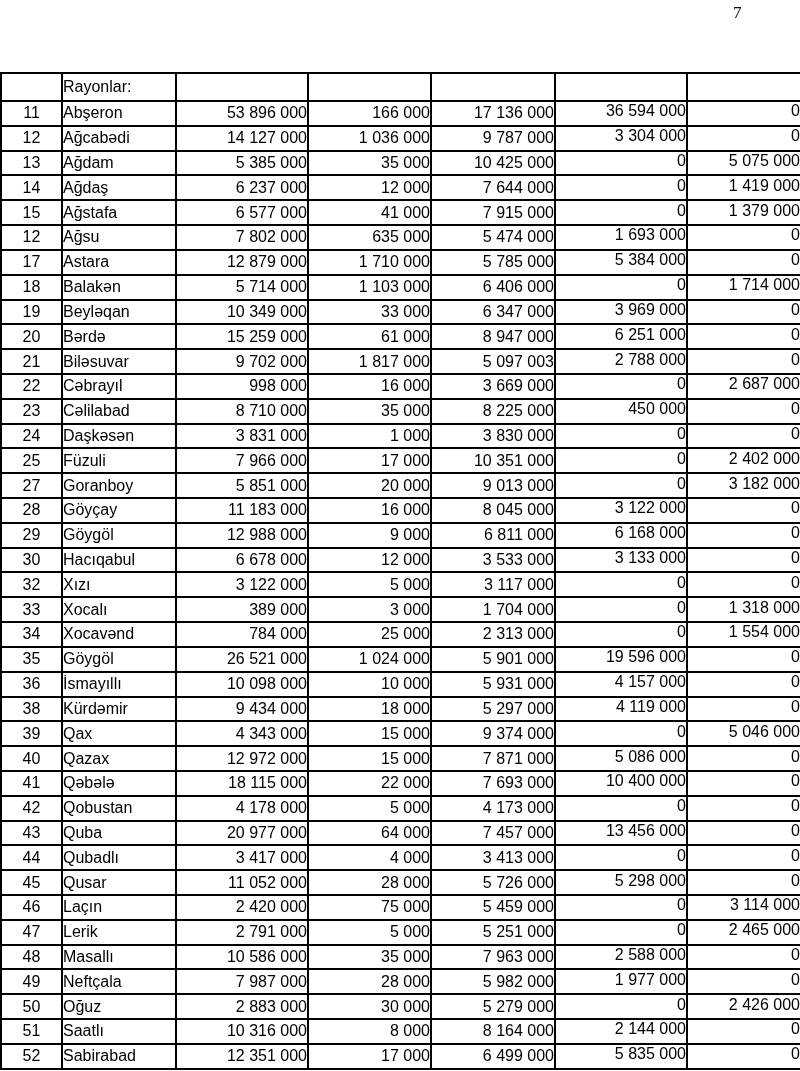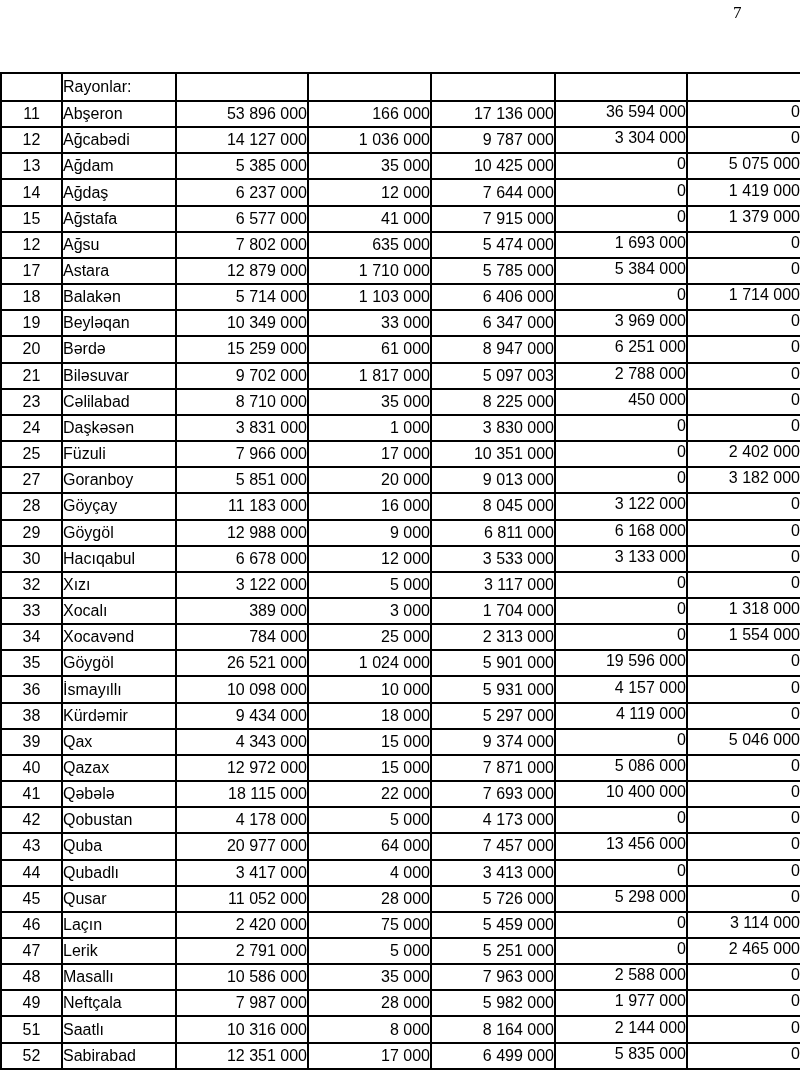--- a/index.html
+++ b/index.html
@@ -171,20 +171,29 @@
       <tr>
     <td class="c-num"><span>21</span></td>
     <td class="c-name"><span>Biləsuvar</span></td>
     <td class="c-val"><span>9 702 000</span></td>
     <td class="c-val"><span>1 817 000</span></td>
     <td class="c-val"><span>5 097 003</span></td>
     <td class="c-val raised"><span>2 788 000</span></td>
     <td class="c-val raised"><span>0</span></td>
   </tr>
       <tr>
+    <td class="c-num"><span>22</span></td>
+    <td class="c-name"><span>Cəbrayıl</span></td>
+    <td class="c-val"><span>998 000</span></td>
+    <td class="c-val"><span>16 000</span></td>
+    <td class="c-val"><span>3 669 000</span></td>
+    <td class="c-val raised"><span>0</span></td>
+    <td class="c-val raised"><span>2 687 000</span></td>
+  </tr>
+      <tr>
     <td class="c-num"><span>23</span></td>
     <td class="c-name"><span>Cəlilabad</span></td>
     <td class="c-val"><span>8 710 000</span></td>
     <td class="c-val"><span>35 000</span></td>
     <td class="c-val"><span>8 225 000</span></td>
     <td class="c-val raised"><span>450 000</span></td>
     <td class="c-val raised"><span>0</span></td>
   </tr>
       <tr>
     <td class="c-num"><span>24</span></td>
@@ -387,20 +396,29 @@
       <tr>
     <td class="c-num"><span>49</span></td>
     <td class="c-name"><span>Neftçala</span></td>
     <td class="c-val"><span>7 987 000</span></td>
     <td class="c-val"><span>28 000</span></td>
     <td class="c-val"><span>5 982 000</span></td>
     <td class="c-val raised"><span>1 977 000</span></td>
     <td class="c-val raised"><span>0</span></td>
   </tr>
       <tr>
+    <td class="c-num"><span>50</span></td>
+    <td class="c-name"><span>Oğuz</span></td>
+    <td class="c-val"><span>2 883 000</span></td>
+    <td class="c-val"><span>30 000</span></td>
+    <td class="c-val"><span>5 279 000</span></td>
+    <td class="c-val raised"><span>0</span></td>
+    <td class="c-val raised"><span>2 426 000</span></td>
+  </tr>
+      <tr>
     <td class="c-num"><span>51</span></td>
     <td class="c-name"><span>Saatlı</span></td>
     <td class="c-val"><span>10 316 000</span></td>
     <td class="c-val"><span>8 000</span></td>
     <td class="c-val"><span>8 164 000</span></td>
     <td class="c-val raised"><span>2 144 000</span></td>
     <td class="c-val raised"><span>0</span></td>
   </tr>
       <tr>
     <td class="c-num"><span>52</span></td>

